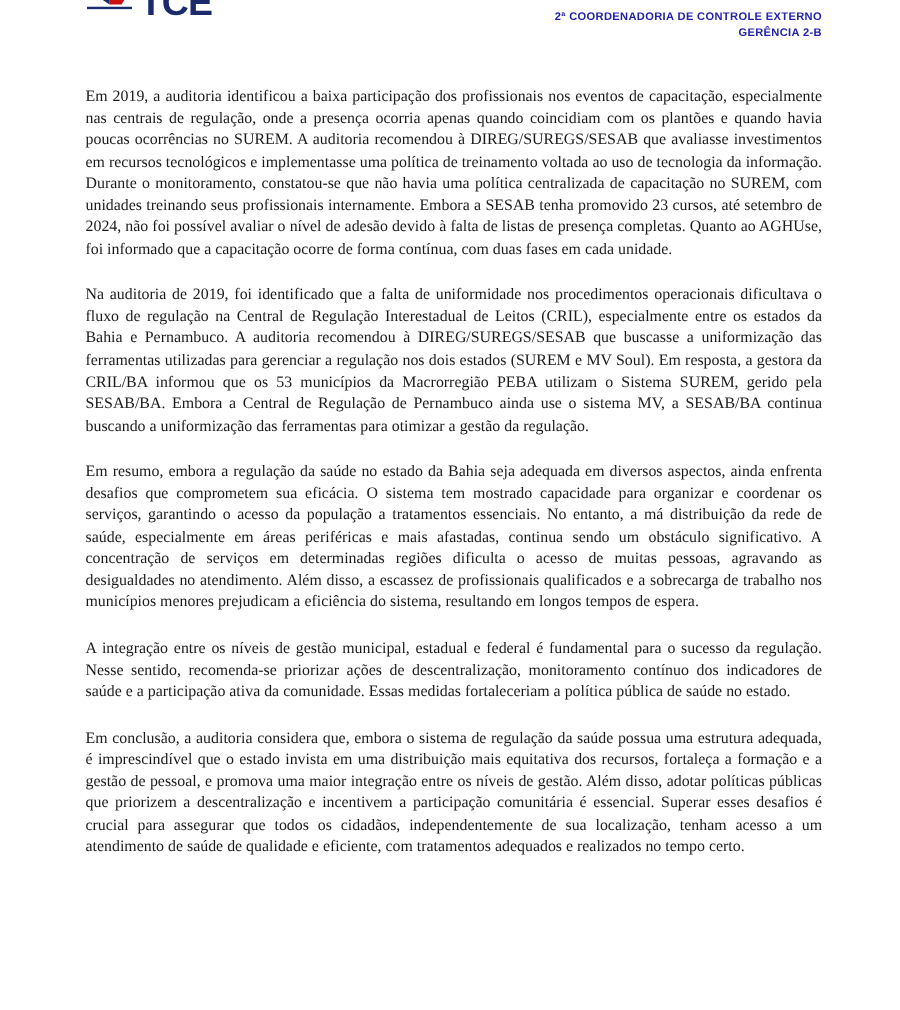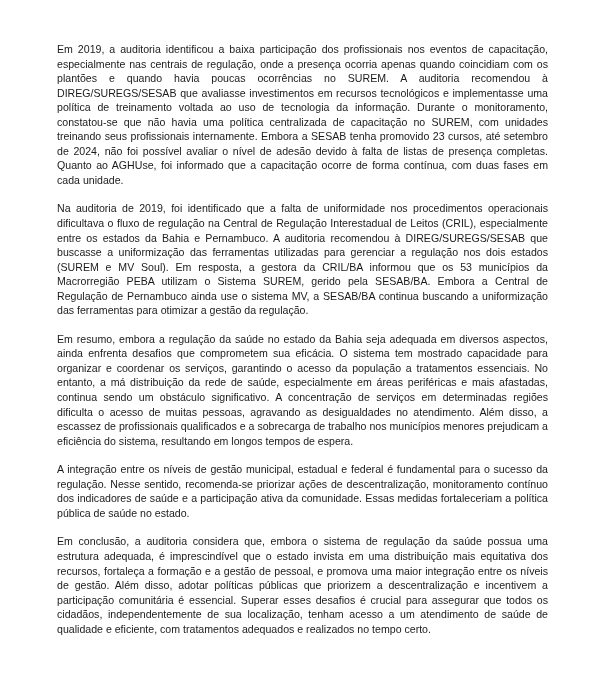--- a/index.html
+++ b/index.html
@@ -65,22 +65,22 @@
   }
 
   
   .body-col {
     position: absolute;
     left: 57px;
     top: 42px;
     width: 491px;
   }
   p.para {
-    margin: 0 0 14px 0;
-    font-family: Liberation Sans, sans-serif;
+    margin: 16px 0 14px 0;
+    font-family: Liberation Serif, serif;
     font-size: 10.6px;
     line-height: 14.55px;
     color: #1a1a1a;
     text-align: justify;
     text-justify: inter-word;
     hyphens: none;
   }
   p.para:last-child {
     margin-bottom: 0;
   }
@@ -92,20 +92,37 @@
     top: 0;
     width: 40px;
     height: 673px;
   }
 </style>
 </head>
 <body>
 
 <div class="page">
 
+  <div class="header">
+
+    <div class="logo-wrap">
+      <svg class="logo-mark" viewBox="0 0 34 26">
+        <path d="M1 1 L16 1 L16 7 L8.5 7 Z" fill="#1b2a6b"></path>
+        <path d="M16 1 L31 1 L24 12 L16 12 Z" fill="#cc1111"></path>
+        <path d="M8.5 7 L16 7 L16 12 Z" fill="#1b2a6b"></path>
+        <rect x="1" y="13.5" width="30" height="1.6" fill="#1b2a6b"></rect>
+      </svg>
+      <div class="logo-text">TCE</div>
+    </div>
+
+    <div class="header-title">
+      <div>2ª COORDENADORIA DE CONTROLE EXTERNO</div>
+      <div>GERÊNCIA 2-B</div>
+    </div>
+  </div>
 
   <div class="body-col">
     <p class="para">Em 2019, a auditoria identificou a baixa participação dos profissionais nos eventos de capacitação, especialmente nas centrais de regulação, onde a presença ocorria apenas quando coincidiam com os plantões e quando havia poucas ocorrências no SUREM. A auditoria recomendou à DIREG/SUREGS/SESAB que avaliasse investimentos em recursos tecnológicos e implementasse uma política de treinamento voltada ao uso de tecnologia da informação. Durante o monitoramento, constatou-se que não havia uma política centralizada de capacitação no SUREM, com unidades treinando seus profissionais internamente. Embora a SESAB tenha promovido 23 cursos, até setembro de 2024, não foi possível avaliar o nível de adesão devido à falta de listas de presença completas. Quanto ao AGHUse, foi informado que a capacitação ocorre de forma contínua, com duas fases em cada unidade.</p>
     <p class="para">Na auditoria de 2019, foi identificado que a falta de uniformidade nos procedimentos operacionais dificultava o fluxo de regulação na Central de Regulação Interestadual de Leitos (CRIL), especialmente entre os estados da Bahia e Pernambuco. A auditoria recomendou à DIREG/SUREGS/SESAB que buscasse a uniformização das ferramentas utilizadas para gerenciar a regulação nos dois estados (SUREM e MV Soul). Em resposta, a gestora da CRIL/BA informou que os 53 municípios da Macrorregião PEBA utilizam o Sistema SUREM, gerido pela SESAB/BA. Embora a Central de Regulação de Pernambuco ainda use o sistema MV, a SESAB/BA continua buscando a uniformização das ferramentas para otimizar a gestão da regulação.</p>
     <p class="para">Em resumo, embora a regulação da saúde no estado da Bahia seja adequada em diversos aspectos, ainda enfrenta desafios que comprometem sua eficácia. O sistema tem mostrado capacidade para organizar e coordenar os serviços, garantindo o acesso da população a tratamentos essenciais. No entanto, a má distribuição da rede de saúde, especialmente em áreas periféricas e mais afastadas, continua sendo um obstáculo significativo. A concentração de serviços em determinadas regiões dificulta o acesso de muitas pessoas, agravando as desigualdades no atendimento. Além disso, a escassez de profissionais qualificados e a sobrecarga de trabalho nos municípios menores prejudicam a eficiência do sistema, resultando em longos tempos de espera.</p>
     <p class="para">A integração entre os níveis de gestão municipal, estadual e federal é fundamental para o sucesso da regulação. Nesse sentido, recomenda-se priorizar ações de descentralização, monitoramento contínuo dos indicadores de saúde e a participação ativa da comunidade. Essas medidas fortaleceriam a política pública de saúde no estado.</p>
     <p class="para">Em conclusão, a auditoria considera que, embora o sistema de regulação da saúde possua uma estrutura adequada, é imprescindível que o estado invista em uma distribuição mais equitativa dos recursos, fortaleça a formação e a gestão de pessoal, e promova uma maior integração entre os níveis de gestão. Além disso, adotar políticas públicas que priorizem a descentralização e incentivem a participação comunitária é essencial. Superar esses desafios é crucial para assegurar que todos os cidadãos, independentemente de sua localização, tenham acesso a um atendimento de saúde de qualidade e eficiente, com tratamentos adequados e realizados no tempo certo.</p>
   </div>
 
   <div class="vstrip">

